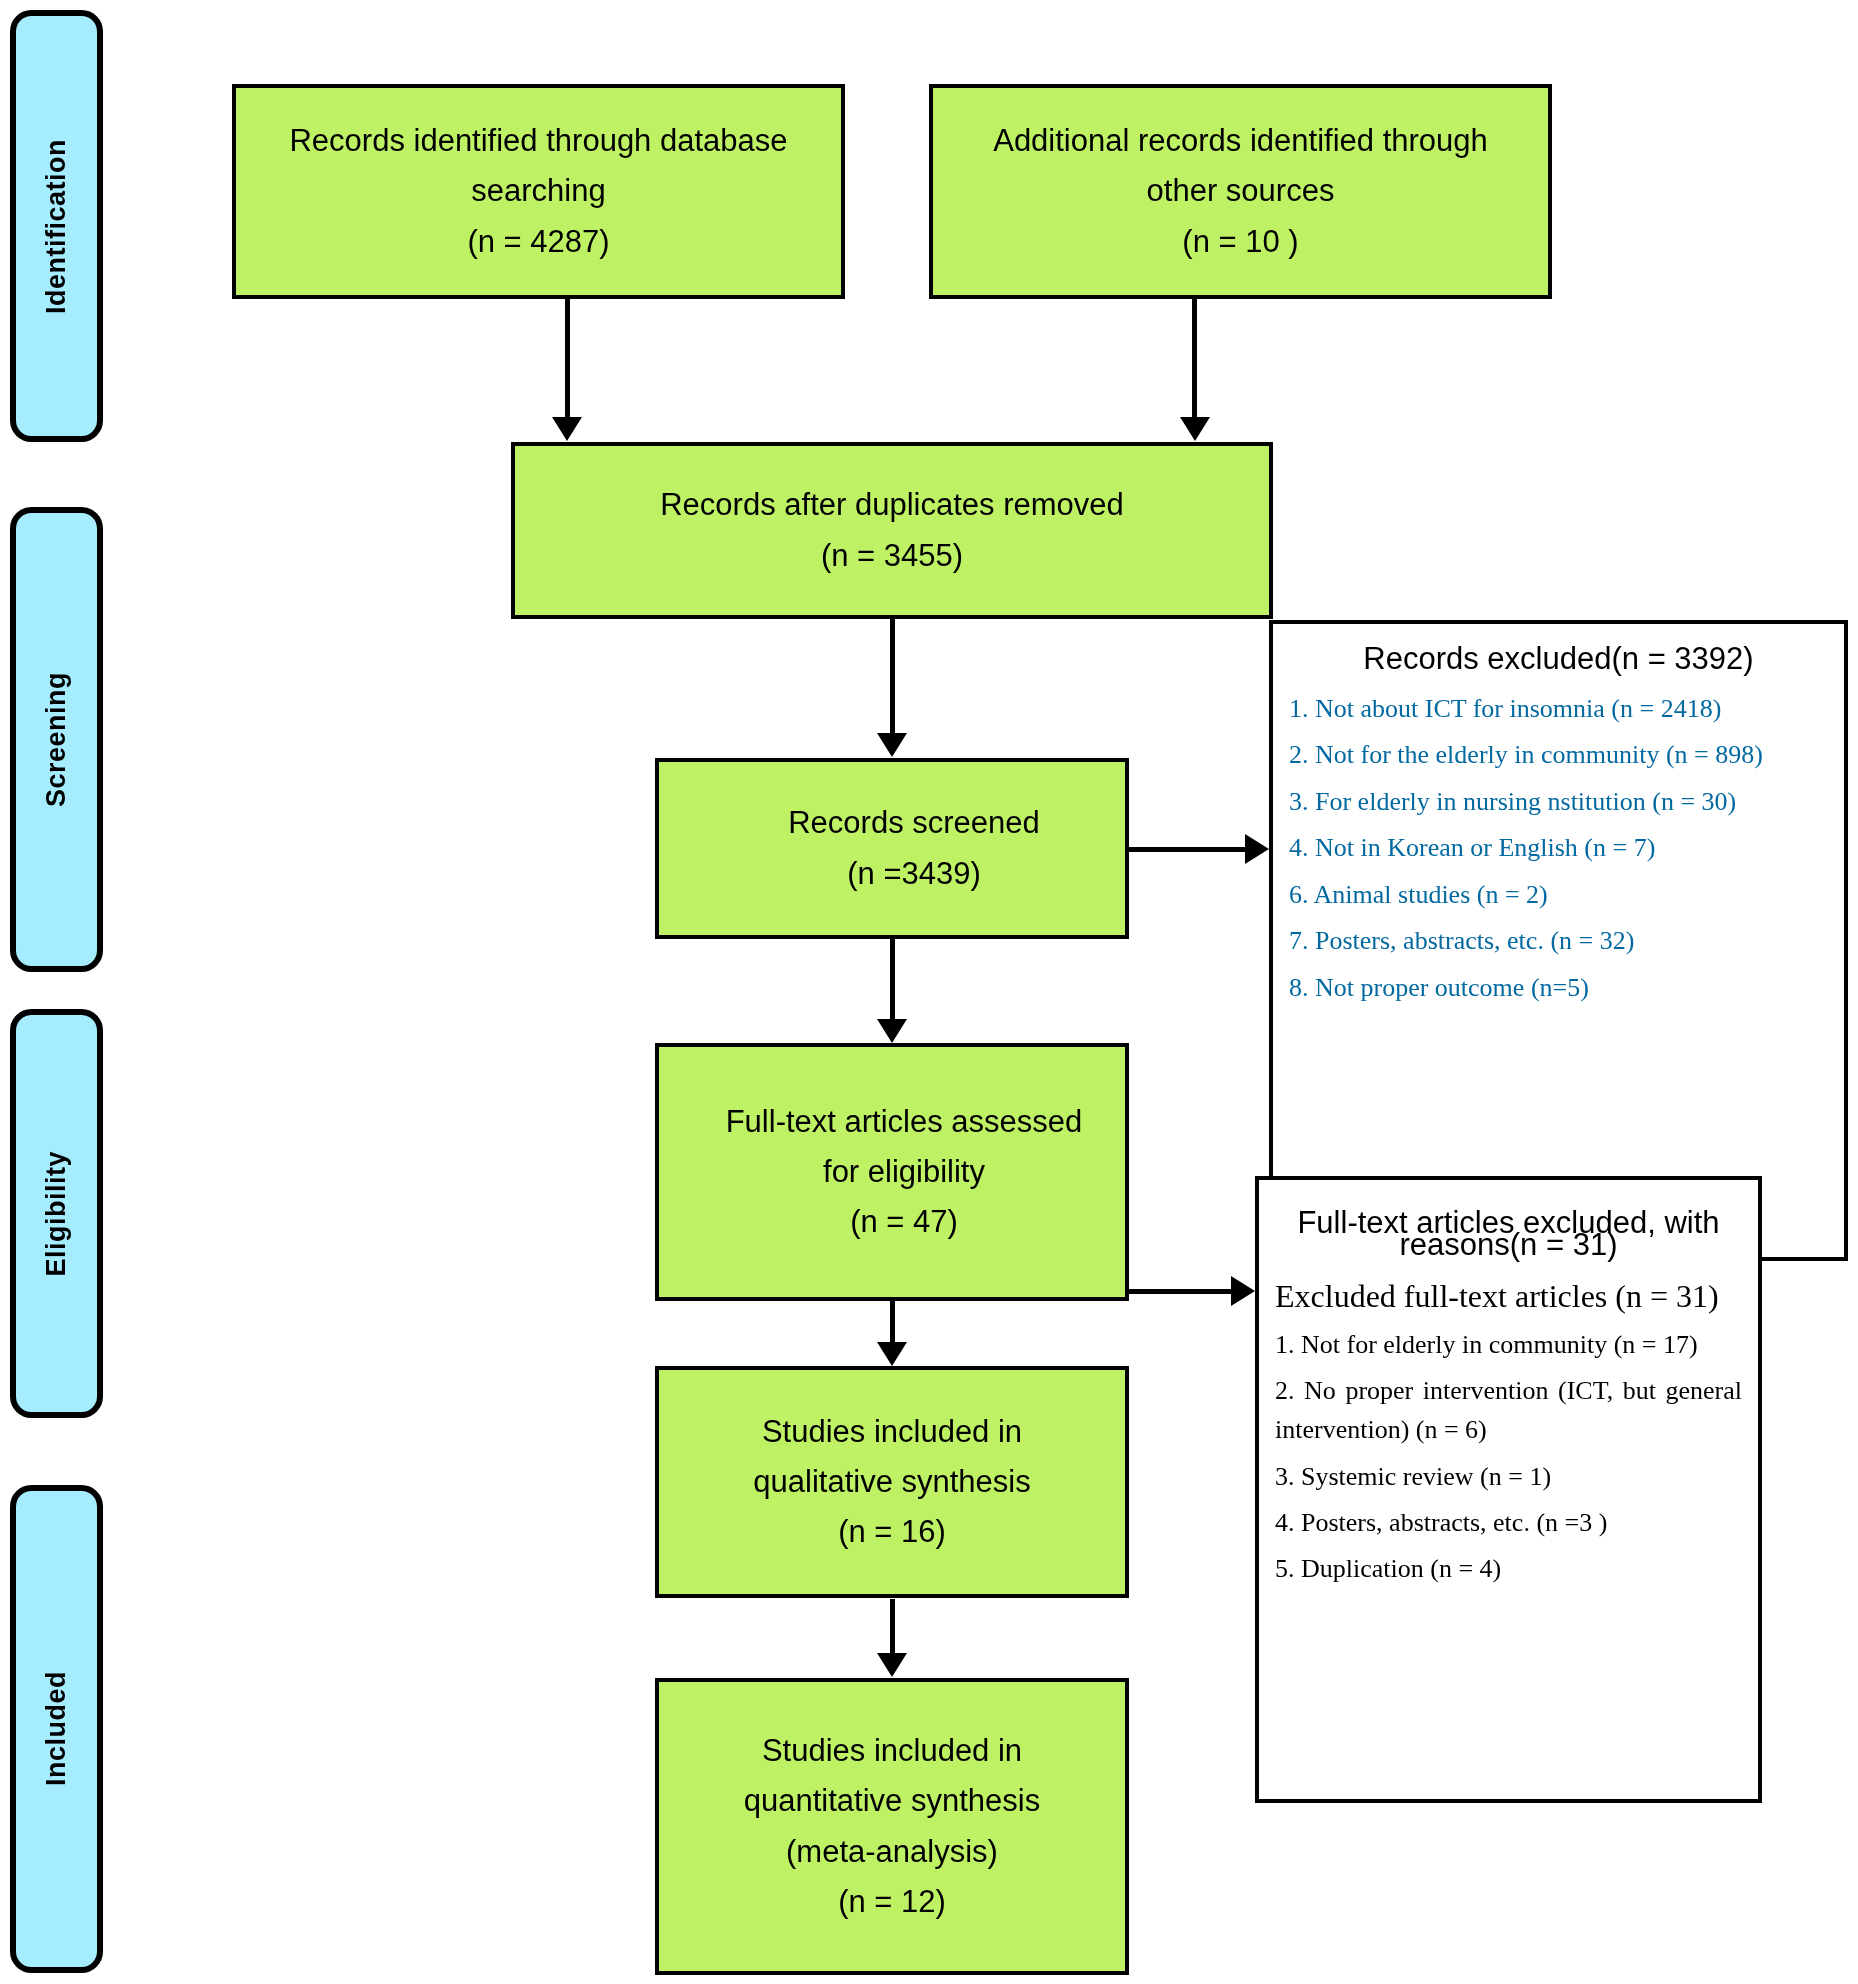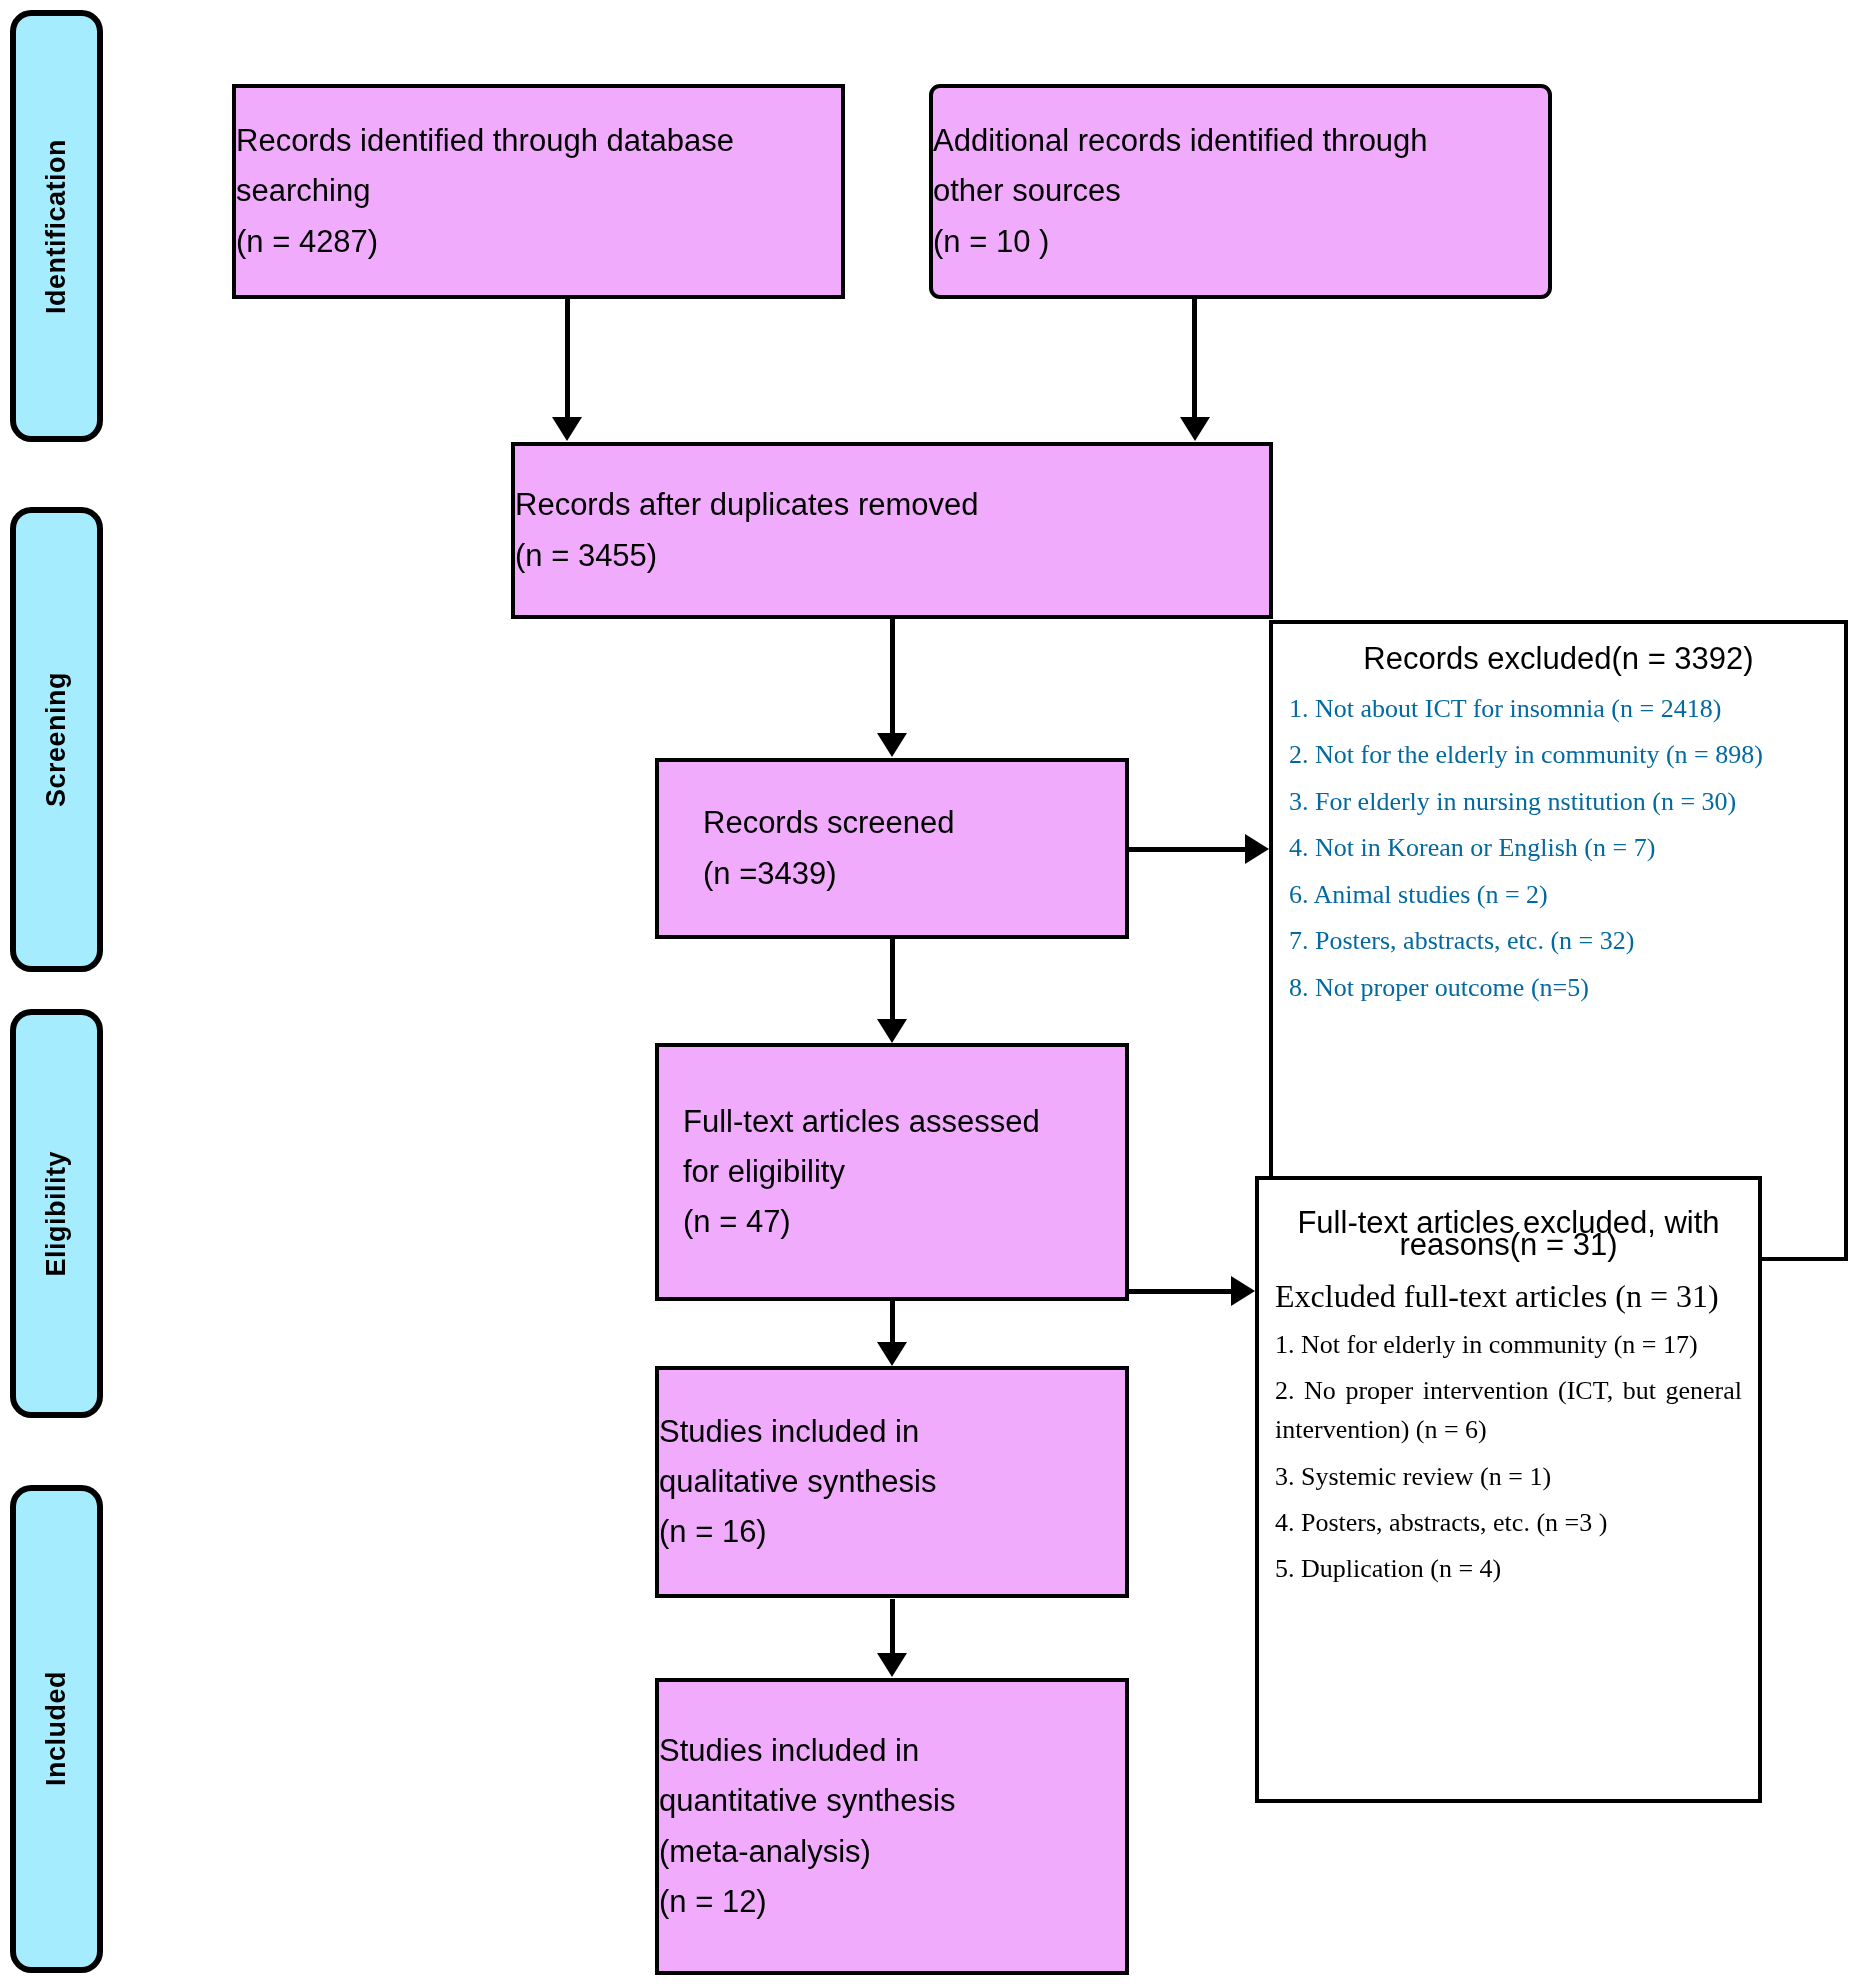--- a/index.html
+++ b/index.html
@@ -34,26 +34,26 @@
     font-weight: bold;
     font-size: 27px;
     letter-spacing: 0.5px;
     color: #000000;
     white-space: nowrap;
   }
 
   
   .flow-box {
     position: absolute;
-    background: #f0abfc;
+    background: #bef264;
     border: 4.2px solid #000000;
     box-sizing: border-box;
     display: flex;
     flex-direction: column;
-    align-items: flex-start;
+    align-items: center;
     justify-content: center;
     text-align: center;
   }
   .flow-box .line {
     font-family: "Liberation Sans", sans-serif;
     font-size: 31px;
     color: #000000;
     line-height: 1.62;
     white-space: nowrap;
   }
@@ -147,21 +147,21 @@
   <div class="stage-pill" style="left:10.2px; top:1485px; width:93px; height:488px;">
     <span class="stage-label">Included</span>
   </div>
 
   <div class="flow-box" style="left:232px; top:84px; width:613px; height:215px;">
     <div class="line">Records identified through database</div>
     <div class="line">searching</div>
     <div class="line">(n = 4287)</div>
   </div>
 
-  <div class="flow-box" style="left:929px; top:84px; width:623px; height:215px;border-radius:11px;">
+  <div class="flow-box" style="left:929px; top:84px; width:623px; height:215px;">
     <div class="line">Additional records identified through</div>
     <div class="line">other sources</div>
     <div class="line">(n = 10 )</div>
   </div>
 
   <div class="flow-box" style="left:511px; top:442px; width:762px; height:177px;">
     <div class="line">Records after duplicates removed</div>
     <div class="line">(n = 3455)</div>
   </div>
 

